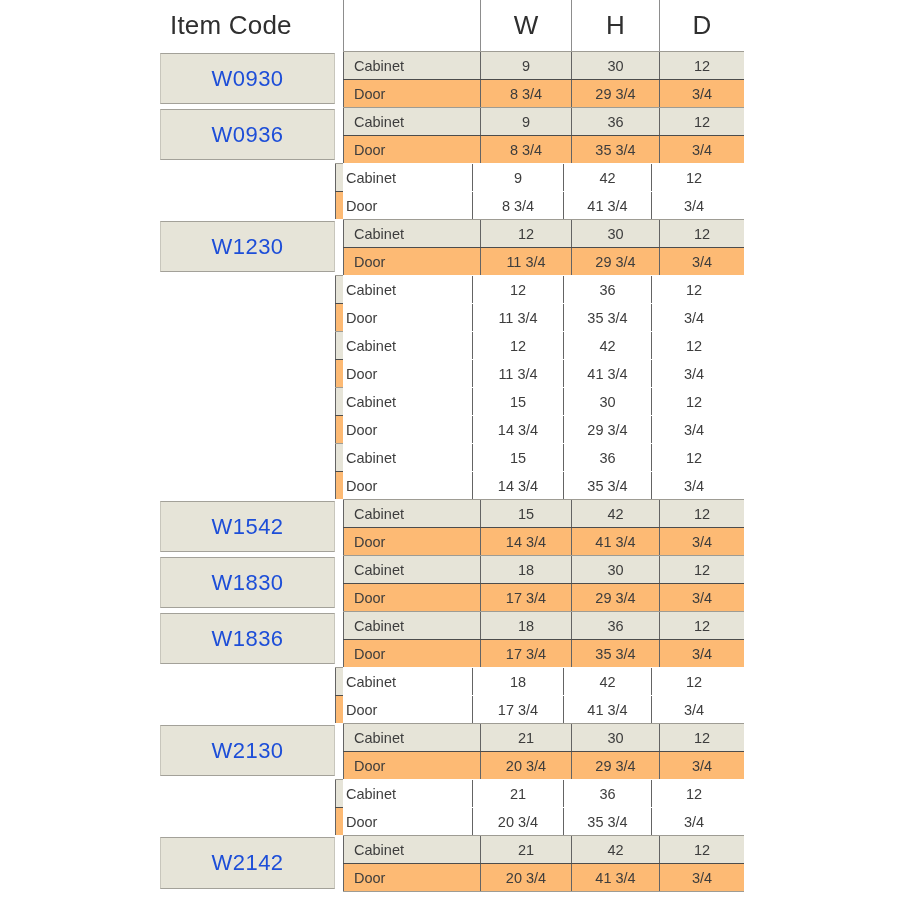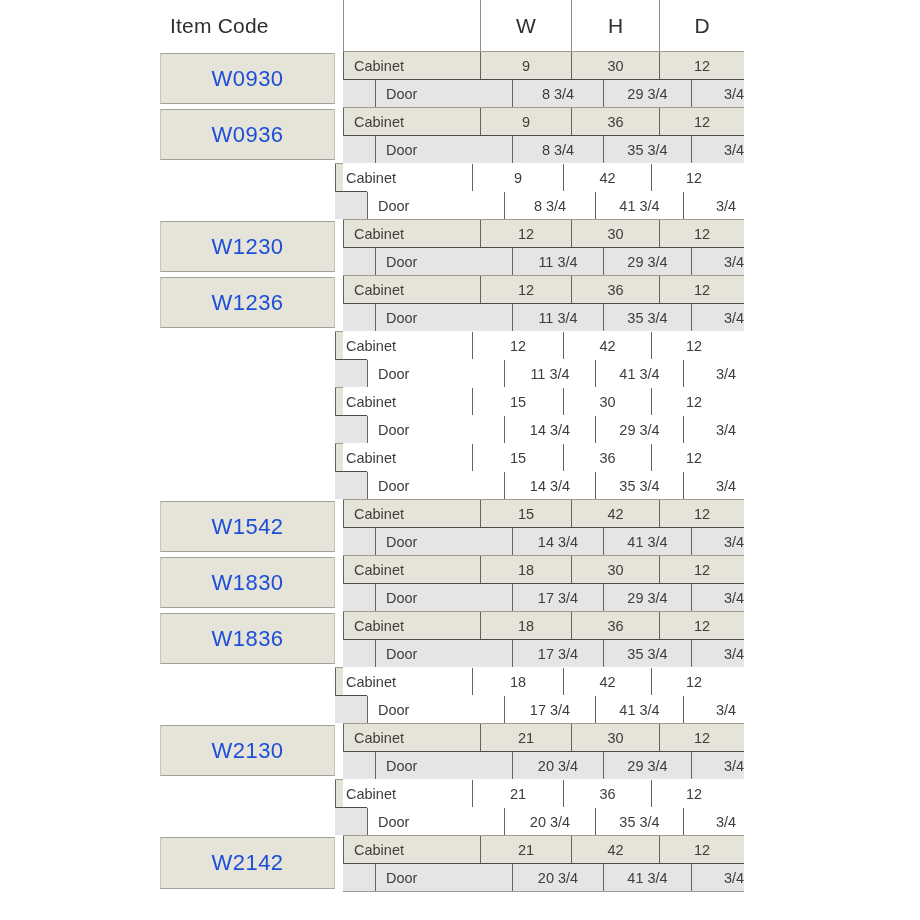--- a/index.html
+++ b/index.html
@@ -20,21 +20,21 @@
   }
 
   
   .header {
     display: grid;
     grid-template-columns: 175px 8px 137px 91px 88px 85px;
     height: 51px;
   }
   .header .hcell {
     display: flex; align-items: center; justify-content: center;
-    font-size: 21px;
+    font-size: 26px;
     color: #2f2f2f;
   }
   .header .hcell.rule { border-left: 1px solid #8d8d8d; }
   .header .item-code-h {
     justify-content: flex-start;
     padding-left: 10px;
     letter-spacing: 0.2px;
   }
 
   
@@ -68,23 +68,22 @@
   .row {
     display: grid;
     grid-template-columns: 137px 91px 88px 85px;
     height: 28px;
   }
   .row.cabinet {
     background: #e6e4d8;
     border-top: 1px solid #9e9c94;
   }
   .row.door {
-    background: #e5e5e5;
+    background: #fdba74;
     border-top: 1px solid #4c4c4c;
-    padding-left: 32px;
   }
   .block:last-child .sub { border-bottom: 1px solid #9e9c94; }
 
   .cell {
     display: flex; align-items: center; justify-content: center;
     font-size: 14.5px;
     color: #3d3d3d;
     border-left: 1px solid #646464;
   }
   .cell.label {
@@ -188,25 +187,20 @@
       <div class="row door">
         <div class="cell label rl">Door</div>
         <div class="cell vw">11 3/4</div>
         <div class="cell vh">29 3/4</div>
         <div class="cell vd">3/4</div>
       </div>
     </div>
   </div>
 
   <div class="block">
-    <div class="code-wrap">
-      <div class="code-cell">
-        <span class="code">W1236</span>
-      </div>
-    </div>
     <div></div>
     <div class="sub">
       <div class="row cabinet">
         <div class="cell label rl">Cabinet</div>
         <div class="cell vw">12</div>
         <div class="cell vh">36</div>
         <div class="cell vd">12</div>
       </div>
       <div class="row door">
         <div class="cell label rl">Door</div>

